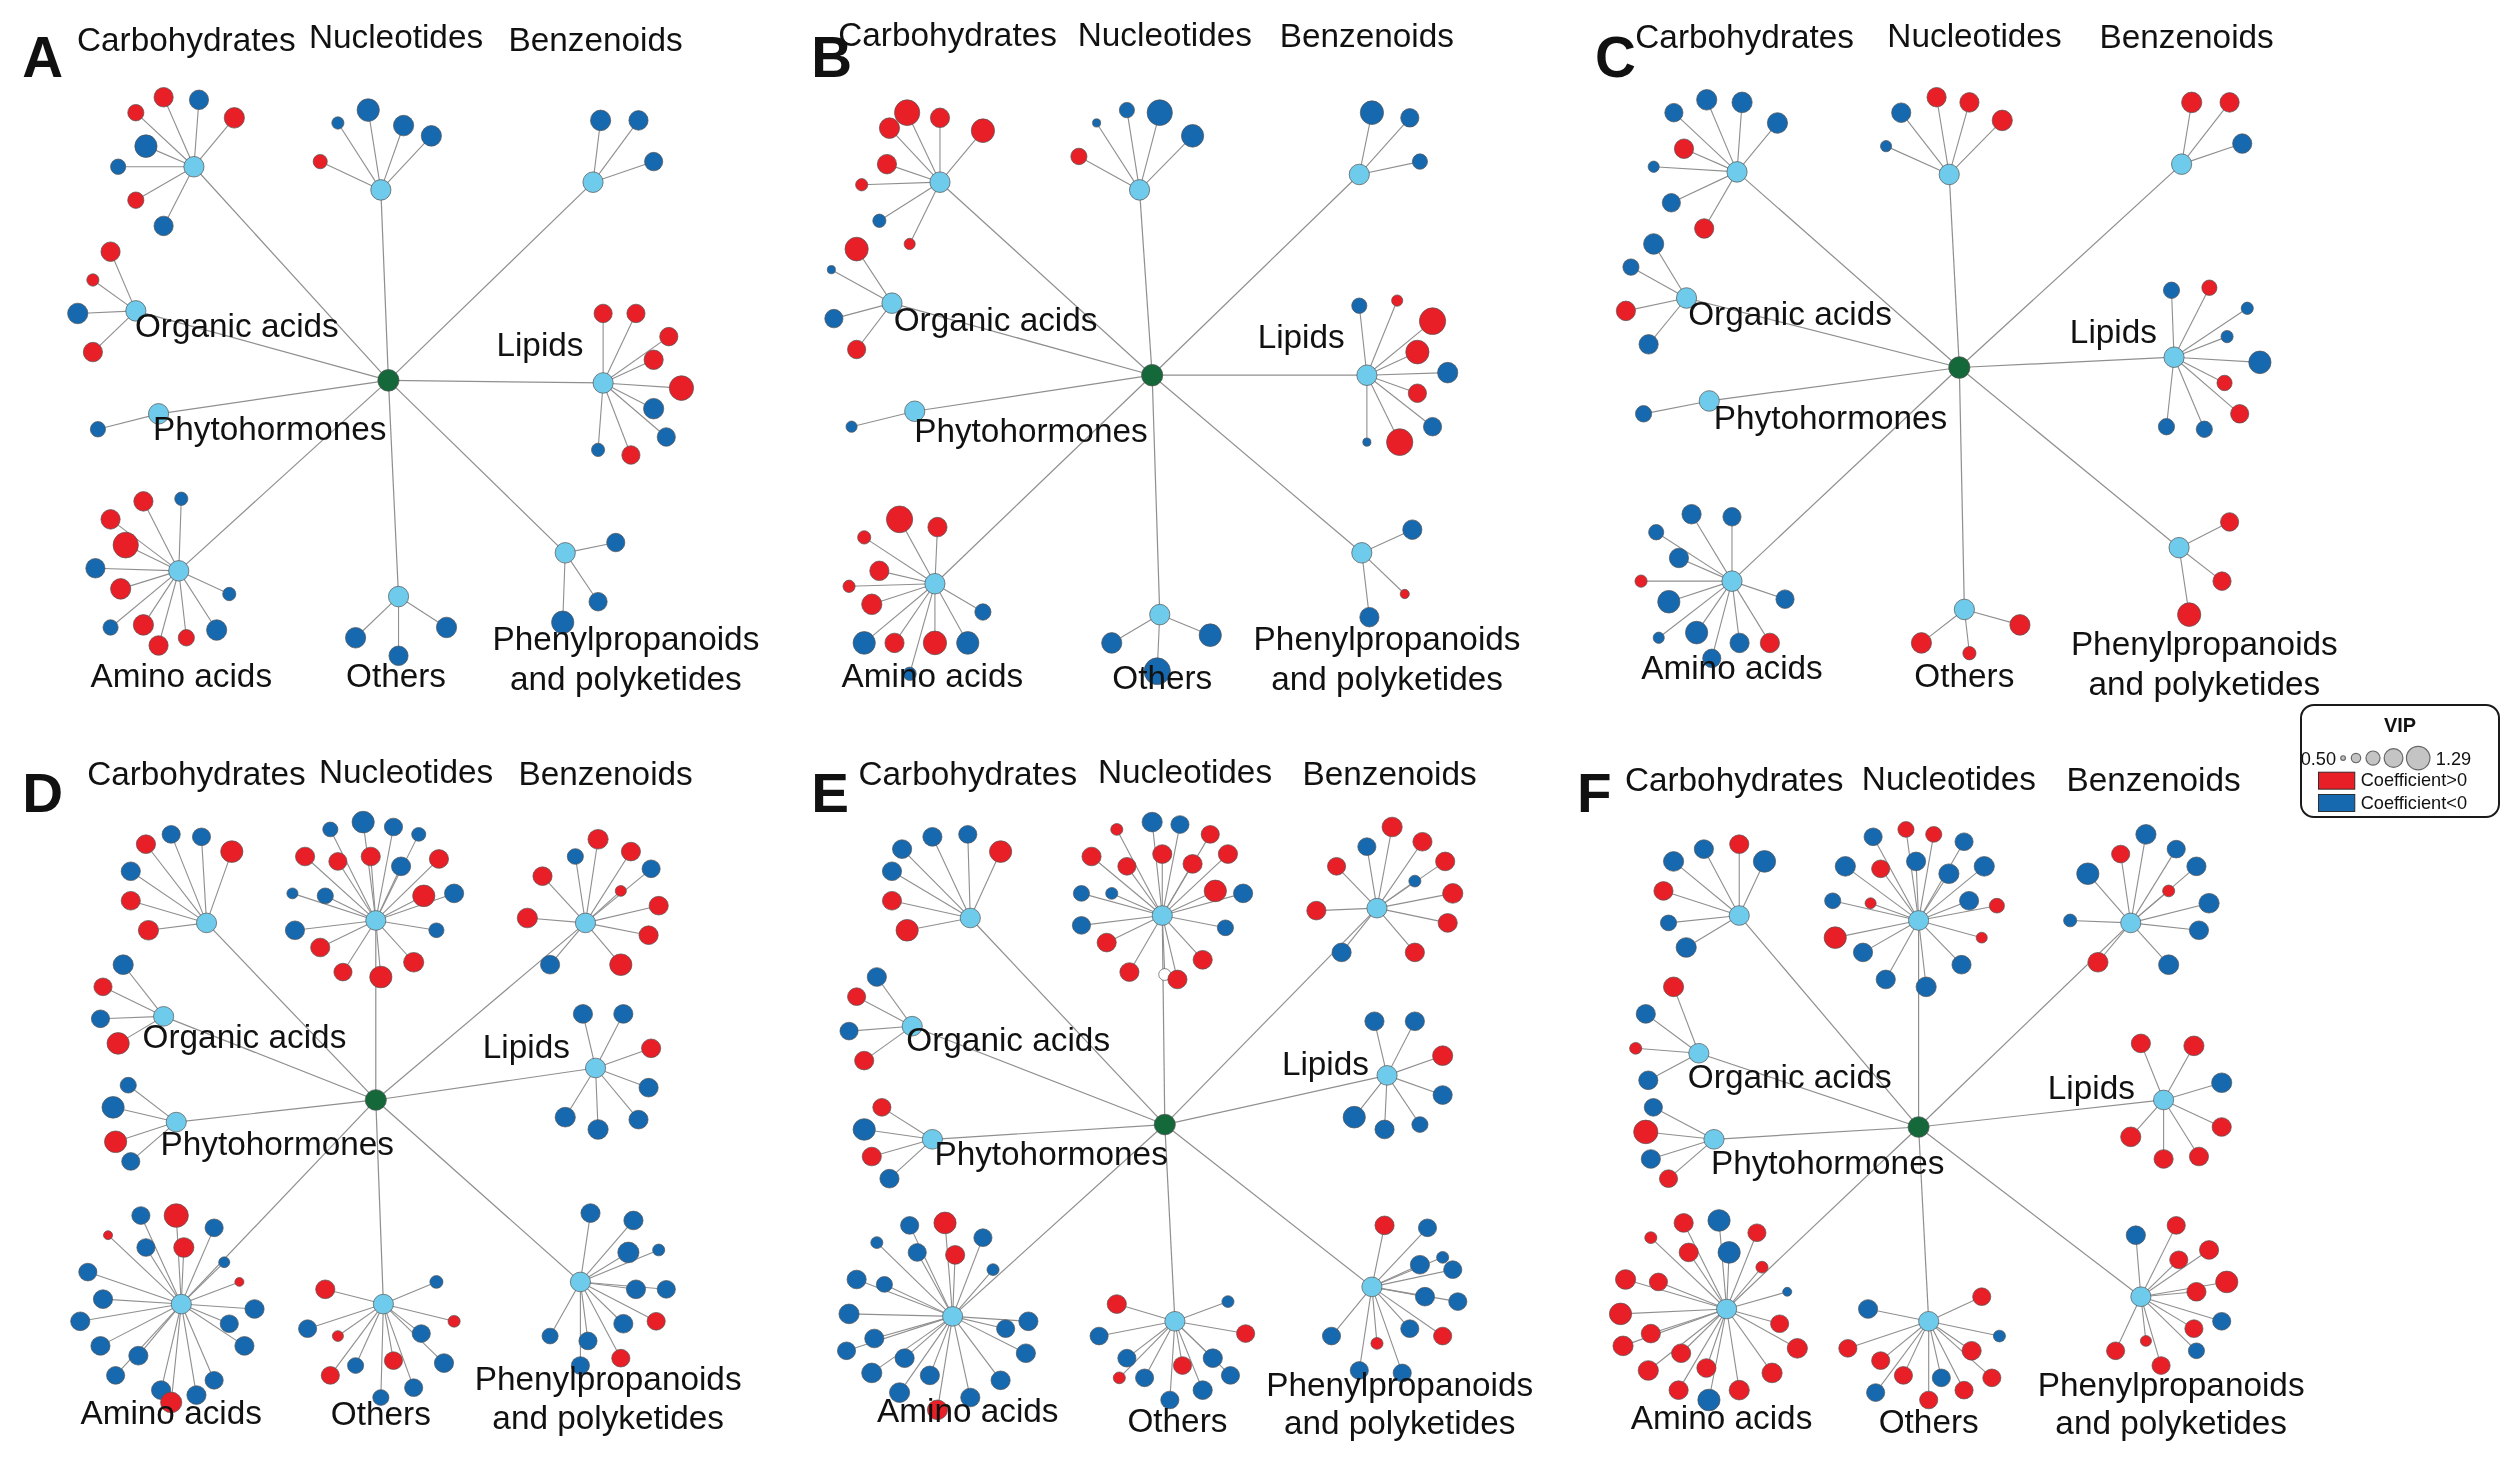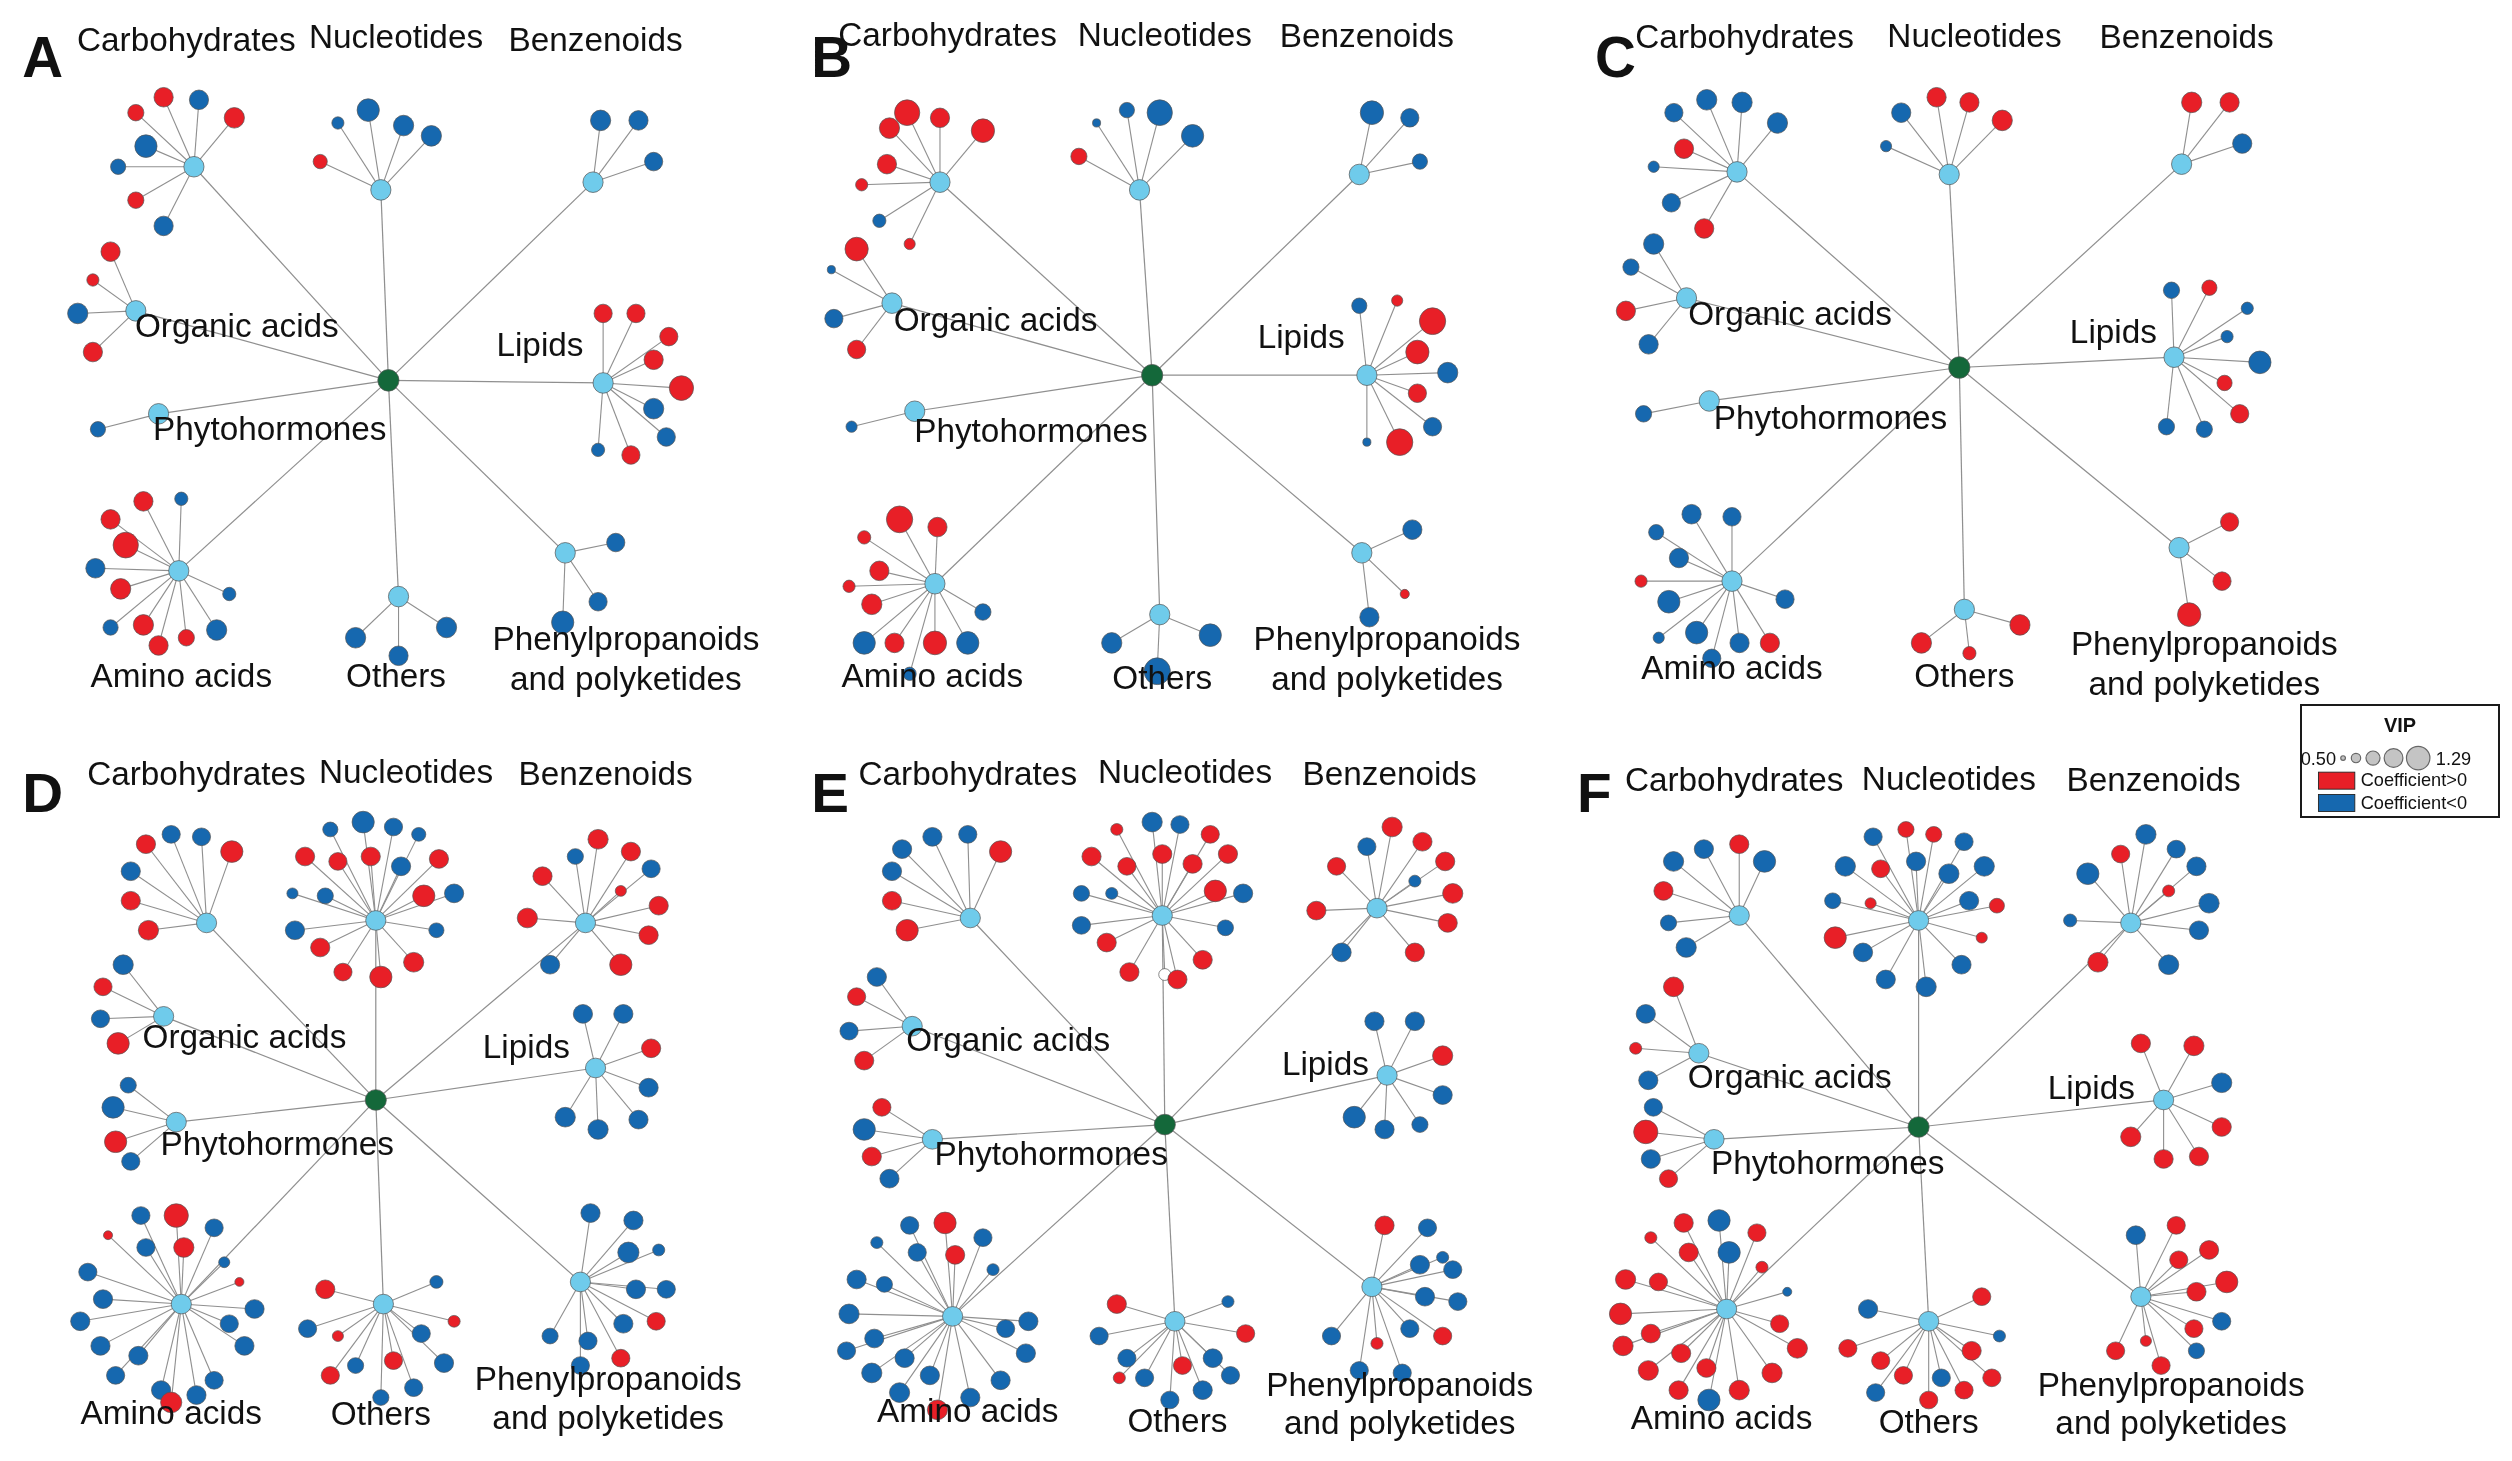--- a/index.html
+++ b/index.html
@@ -1081,21 +1081,21 @@
       <text x="1155" y="112" text-anchor="middle" class="cluster-label">Benzenoids</text>
       <text x="435" y="715" text-anchor="middle" class="cluster-label">Organic acids</text>
       <text x="1032" y="738" text-anchor="middle" class="cluster-label">Lipids</text>
       <text x="510" y="890" text-anchor="middle" class="cluster-label">Phytohormones</text>
       <text x="300" y="1408" text-anchor="middle" class="cluster-label">Amino acids</text>
       <text x="710" y="1418" text-anchor="middle" class="cluster-label">Others</text>
       <text x="1190" y="1342" text-anchor="middle" class="cluster-label">Phenylpropanoids</text>
       <text x="1190" y="1420" text-anchor="middle" class="cluster-label">and polyketides</text>
       <text x="14" y="155" class="panel-letter">F</text>
     </svg>
-  <div id="legend-box" style="left: 2300px; top: 704px; width: 200px; height: 114px;">
+  <div id="legend-box" style="left: 2300px; top: 704px; width: 200px; height: 114px; border-radius: 14px;">
     <svg id="legend-svg" viewBox="0 0 334 186" style="width: 100%; height: 100%;">
         <text x="167" y="44" text-anchor="middle" class="legend-title">VIP</text>
         <text x="58" y="99" text-anchor="end" class="legend-num">0.50</text>
         <circle cx="70" cy="88" r="4" fill="#c4c4c4" stroke="#666666" stroke-width="2"></circle>
         <circle cx="92" cy="88" r="8" fill="#c4c4c4" stroke="#666666" stroke-width="2"></circle>
         <circle cx="121" cy="88" r="12" fill="#c4c4c4" stroke="#666666" stroke-width="2"></circle>
         <circle cx="156" cy="88" r="16" fill="#c4c4c4" stroke="#666666" stroke-width="2"></circle>
         <circle cx="198" cy="88" r="20" fill="#c4c4c4" stroke="#666666" stroke-width="2"></circle>
         <text x="228" y="99" text-anchor="start" class="legend-num">1.29</text>
         <rect x="28" y="112" width="62" height="29" fill="#e81f27" stroke="#222222" stroke-width="1.5"></rect>

